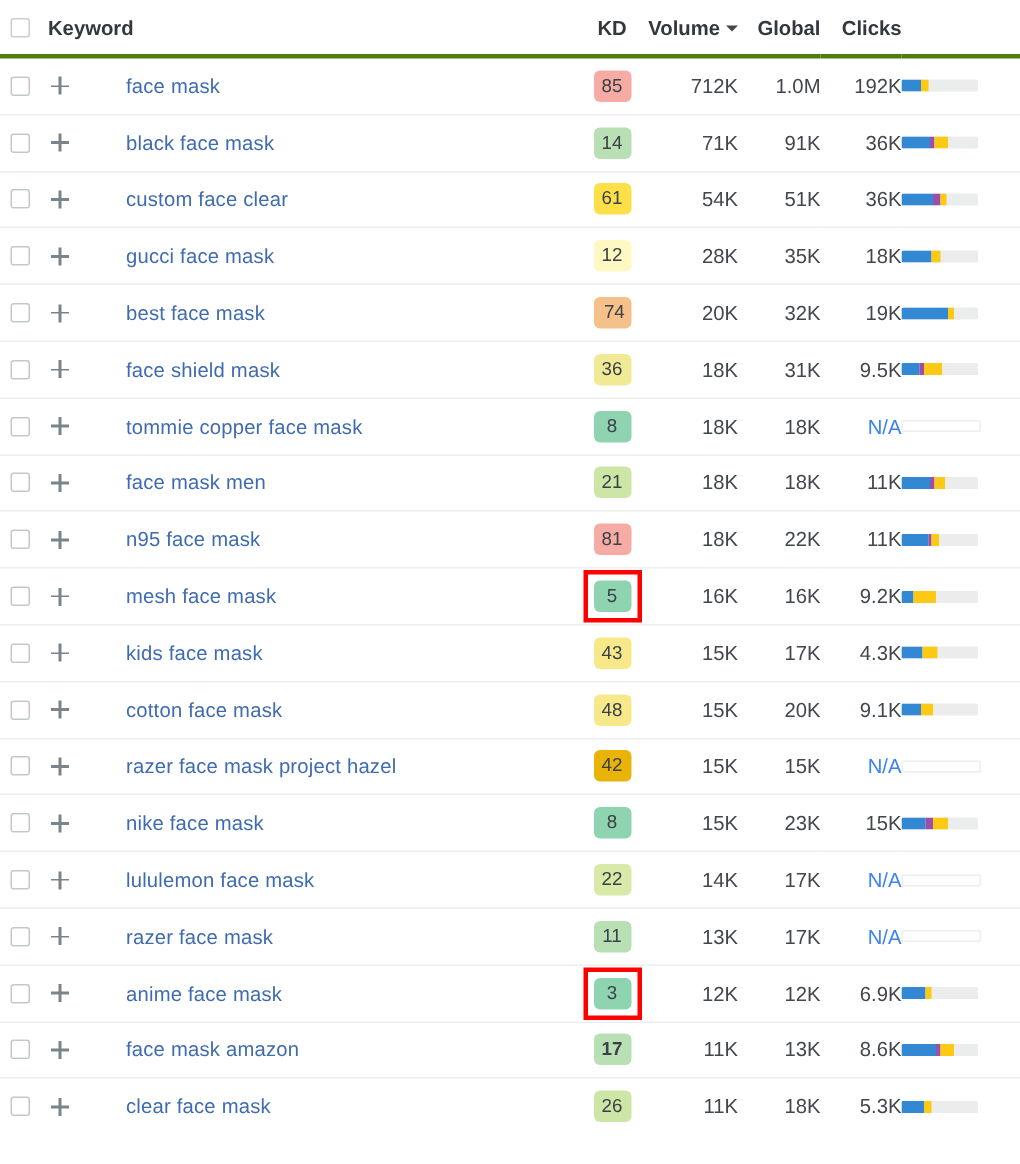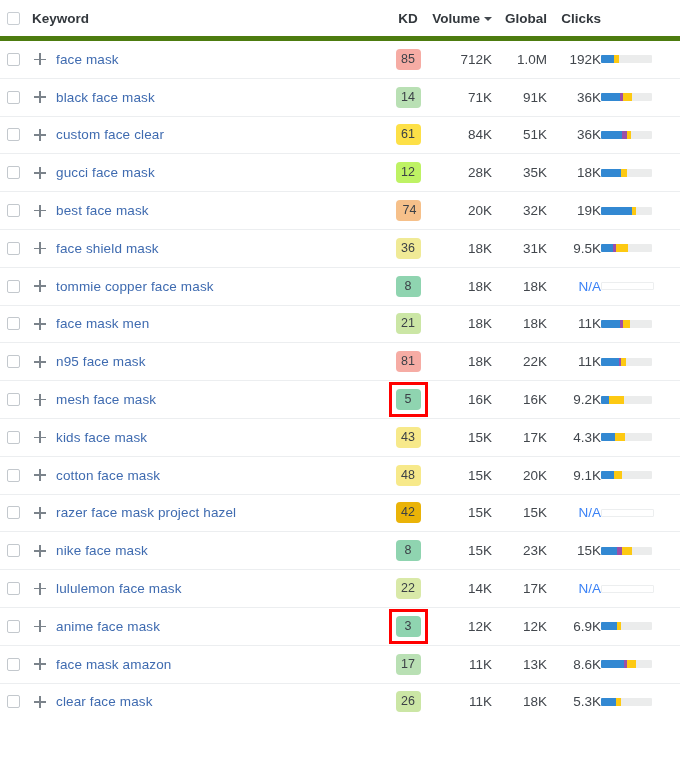--- a/index.html
+++ b/index.html
@@ -18,21 +18,21 @@
   .kw-table {
     width: 680px;
     border-collapse: collapse;
     table-layout: fixed;
   }
 
   
   .kw-table thead th {
     height: 36px;
     padding: 0;
-    border-bottom: 5px solid #4d7c0f;
+    border-bottom: 3px solid #4d7c0f;
     font-size: 13.5px;
     font-weight: bold;
     color: #33383d;
     vertical-align: middle;
     background: #fff;
   }
   th.th-check   { width: 26px;  }
   th.th-keyword { width: 360px; text-align: left; }
   th.th-kd      { width: 44px;  text-align: center; }
   th.th-volume  { width: 62px;  text-align: right; }
@@ -74,20 +74,21 @@
 
   td.c-check { text-align: center; }
 
   td.c-keyword {
     text-align: left;
   }
   .kw-cell {
     display: flex;
     align-items: center;
     padding-left: 4px;
+    gap: 28px;
   }
   .plus-icon {
     width: 20px;
     height: 20px;
     flex: 0 0 20px;
     position: relative;
     cursor: pointer;
   }
   .plus-icon::before,
   .plus-icon::after {
@@ -245,42 +246,42 @@
         <td class="c-check">
           <span class="cbox"></span>
         </td>
         <td class="c-keyword">
           <span class="kw-cell">
             <span class="plus-icon"></span>
             <span class="kw-link">custom face clear</span>
           </span>
         </td>
         <td class="c-kd"><span class="kd-wrap"><span class="kd-badge" style="background: #fde047;">61</span></span></td>
-        <td class="c-num">84K</td>
+        <td class="c-num">54K</td>
         <td class="c-num">51K</td>
         <td class="c-num">36K</td>
         <td class="c-bar">
           <span class="bar-track">
             <span class="seg-blue" style="width:42%"></span>
             <span class="seg-purple" style="width:9%"></span>
             <span class="seg-yellow" style="width:7%"></span>
           </span>
         </td>
       </tr>
       <tr>
         <td class="c-check">
           <span class="cbox"></span>
         </td>
         <td class="c-keyword">
           <span class="kw-cell">
             <span class="plus-icon"></span>
             <span class="kw-link">gucci face mask</span>
           </span>
         </td>
-        <td class="c-kd"><span class="kd-wrap"><span class="kd-badge" style="background: #bef264;">12</span></span></td>
+        <td class="c-kd"><span class="kd-wrap"><span class="kd-badge" style="background: #fef9c3;">12</span></span></td>
         <td class="c-num">28K</td>
         <td class="c-num">35K</td>
         <td class="c-num">18K</td>
         <td class="c-bar">
           <span class="bar-track">
             <span class="seg-blue" style="width:40%"></span>
             <span class="seg-yellow" style="width:11%"></span>
           </span>
         </td>
       </tr>
@@ -510,20 +511,38 @@
           <span class="bar-track empty"></span>
         </td>
       </tr>
       <tr>
         <td class="c-check">
           <span class="cbox"></span>
         </td>
         <td class="c-keyword">
           <span class="kw-cell">
             <span class="plus-icon"></span>
+            <span class="kw-link">razer face mask</span>
+          </span>
+        </td>
+        <td class="c-kd"><span class="kd-wrap"><span class="kd-badge" style="background: rgb(185, 224, 180);">11</span></span></td>
+        <td class="c-num">13K</td>
+        <td class="c-num">17K</td>
+        <td class="c-num na">N/A</td>
+        <td class="c-bar">
+          <span class="bar-track empty"></span>
+        </td>
+      </tr>
+      <tr>
+        <td class="c-check">
+          <span class="cbox"></span>
+        </td>
+        <td class="c-keyword">
+          <span class="kw-cell">
+            <span class="plus-icon"></span>
             <span class="kw-link">anime face mask</span>
           </span>
         </td>
         <td class="c-kd"><span class="kd-wrap hl"><span class="kd-badge" style="background: rgb(143, 212, 176);">3</span></span></td>
         <td class="c-num">12K</td>
         <td class="c-num">12K</td>
         <td class="c-num">6.9K</td>
         <td class="c-bar">
           <span class="bar-track">
             <span class="seg-blue" style="width:31%"></span>
@@ -534,21 +553,21 @@
       <tr>
         <td class="c-check">
           <span class="cbox"></span>
         </td>
         <td class="c-keyword">
           <span class="kw-cell">
             <span class="plus-icon"></span>
             <span class="kw-link">face mask amazon</span>
           </span>
         </td>
-        <td class="c-kd"><span class="kd-wrap"><span class="kd-badge" style="background: rgb(185, 224, 180);">17</span></span></td>
+        <td class="c-kd"><span class="kd-wrap"><span class="kd-badge" style="background: rgb(185, 224, 180); font-weight: bold;">17</span></span></td>
         <td class="c-num">11K</td>
         <td class="c-num">13K</td>
         <td class="c-num">8.6K</td>
         <td class="c-bar">
           <span class="bar-track">
             <span class="seg-blue" style="width:46%"></span>
             <span class="seg-purple" style="width:5%"></span>
             <span class="seg-yellow" style="width:17%"></span>
           </span>
         </td>

